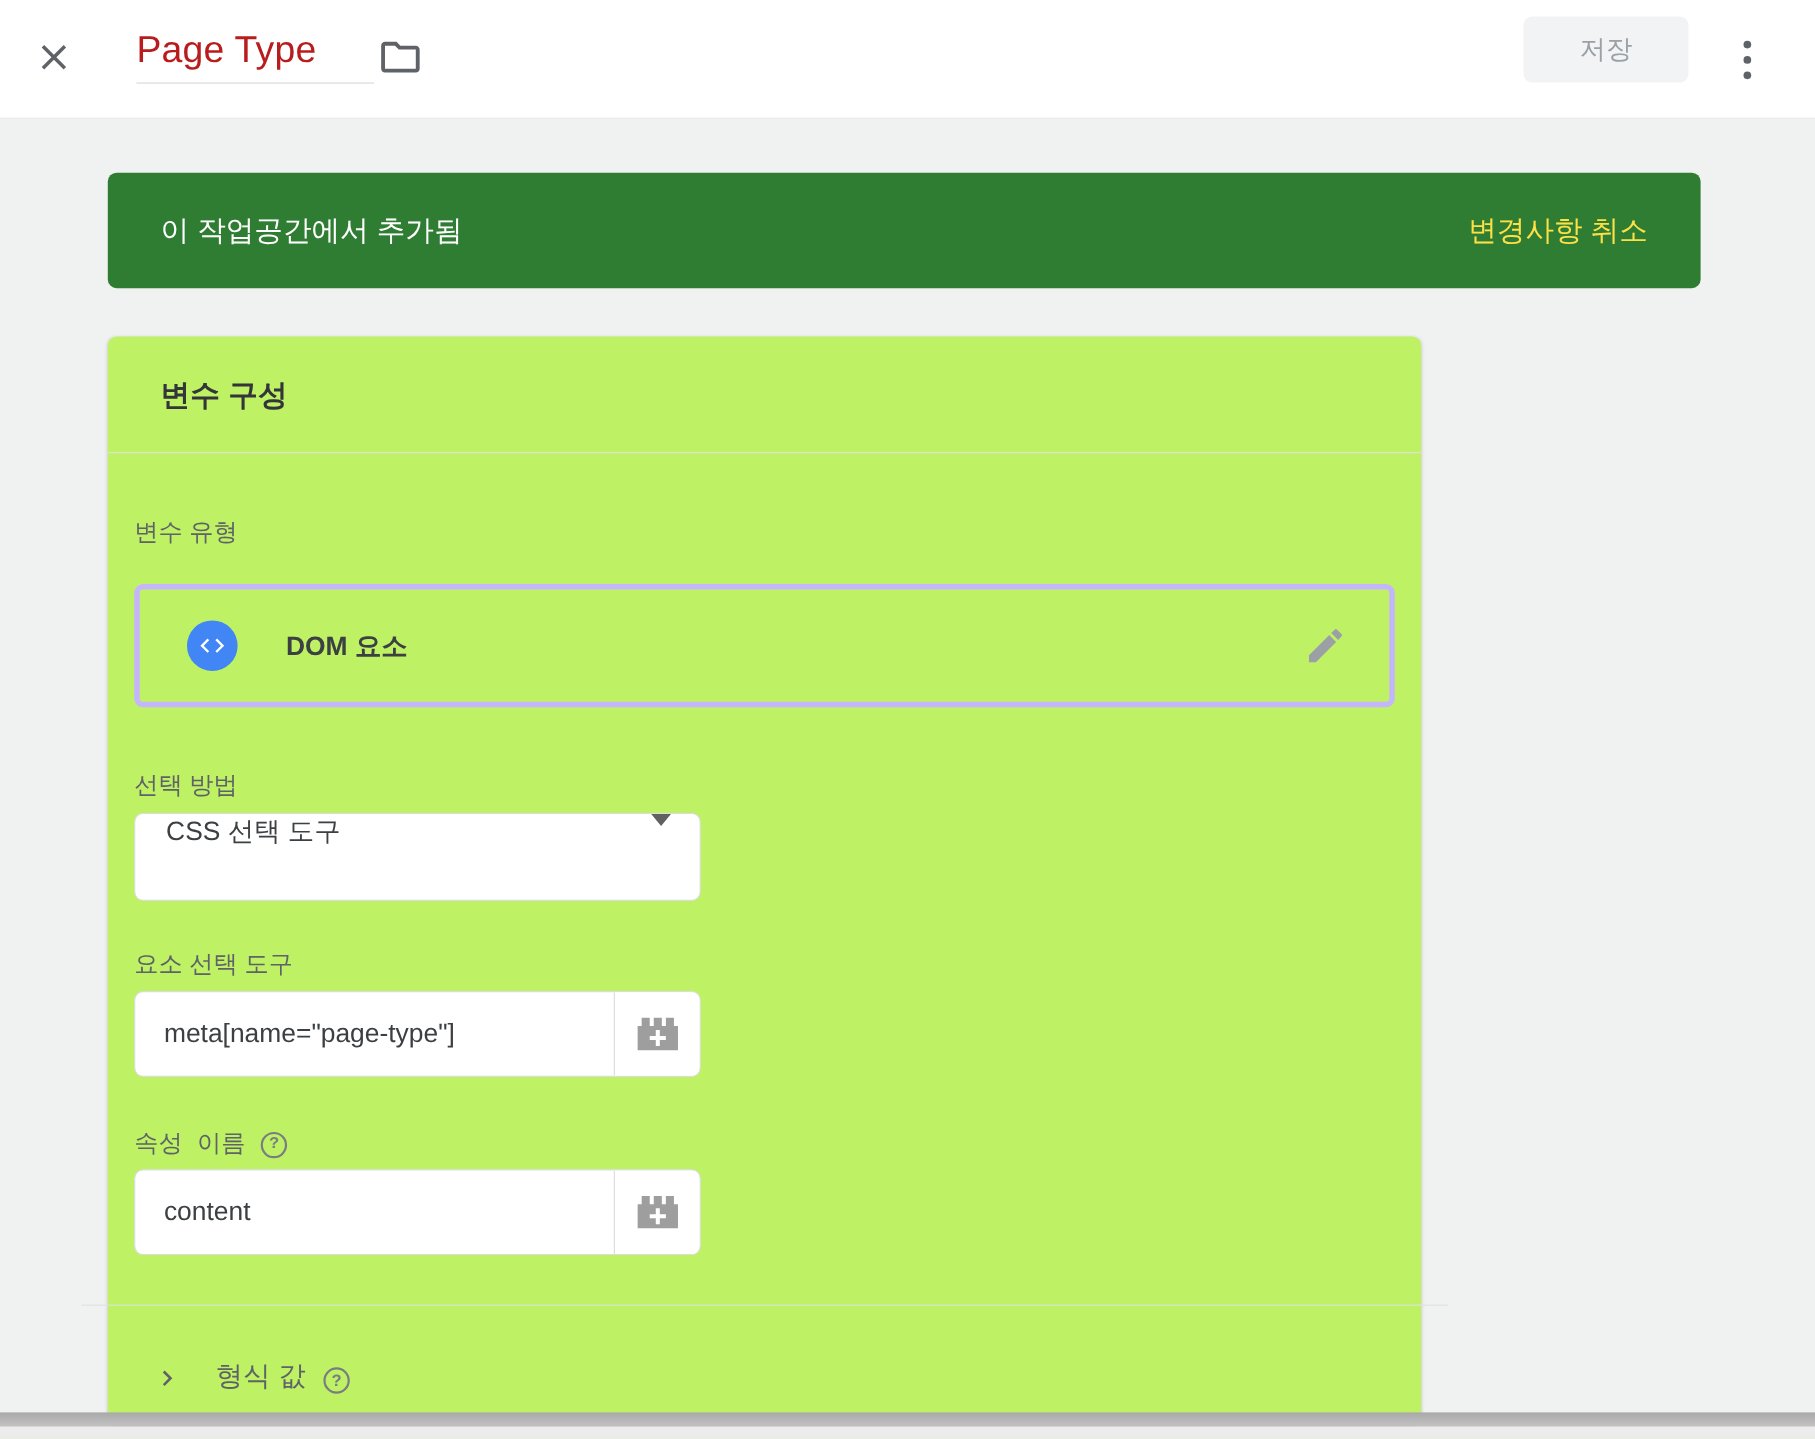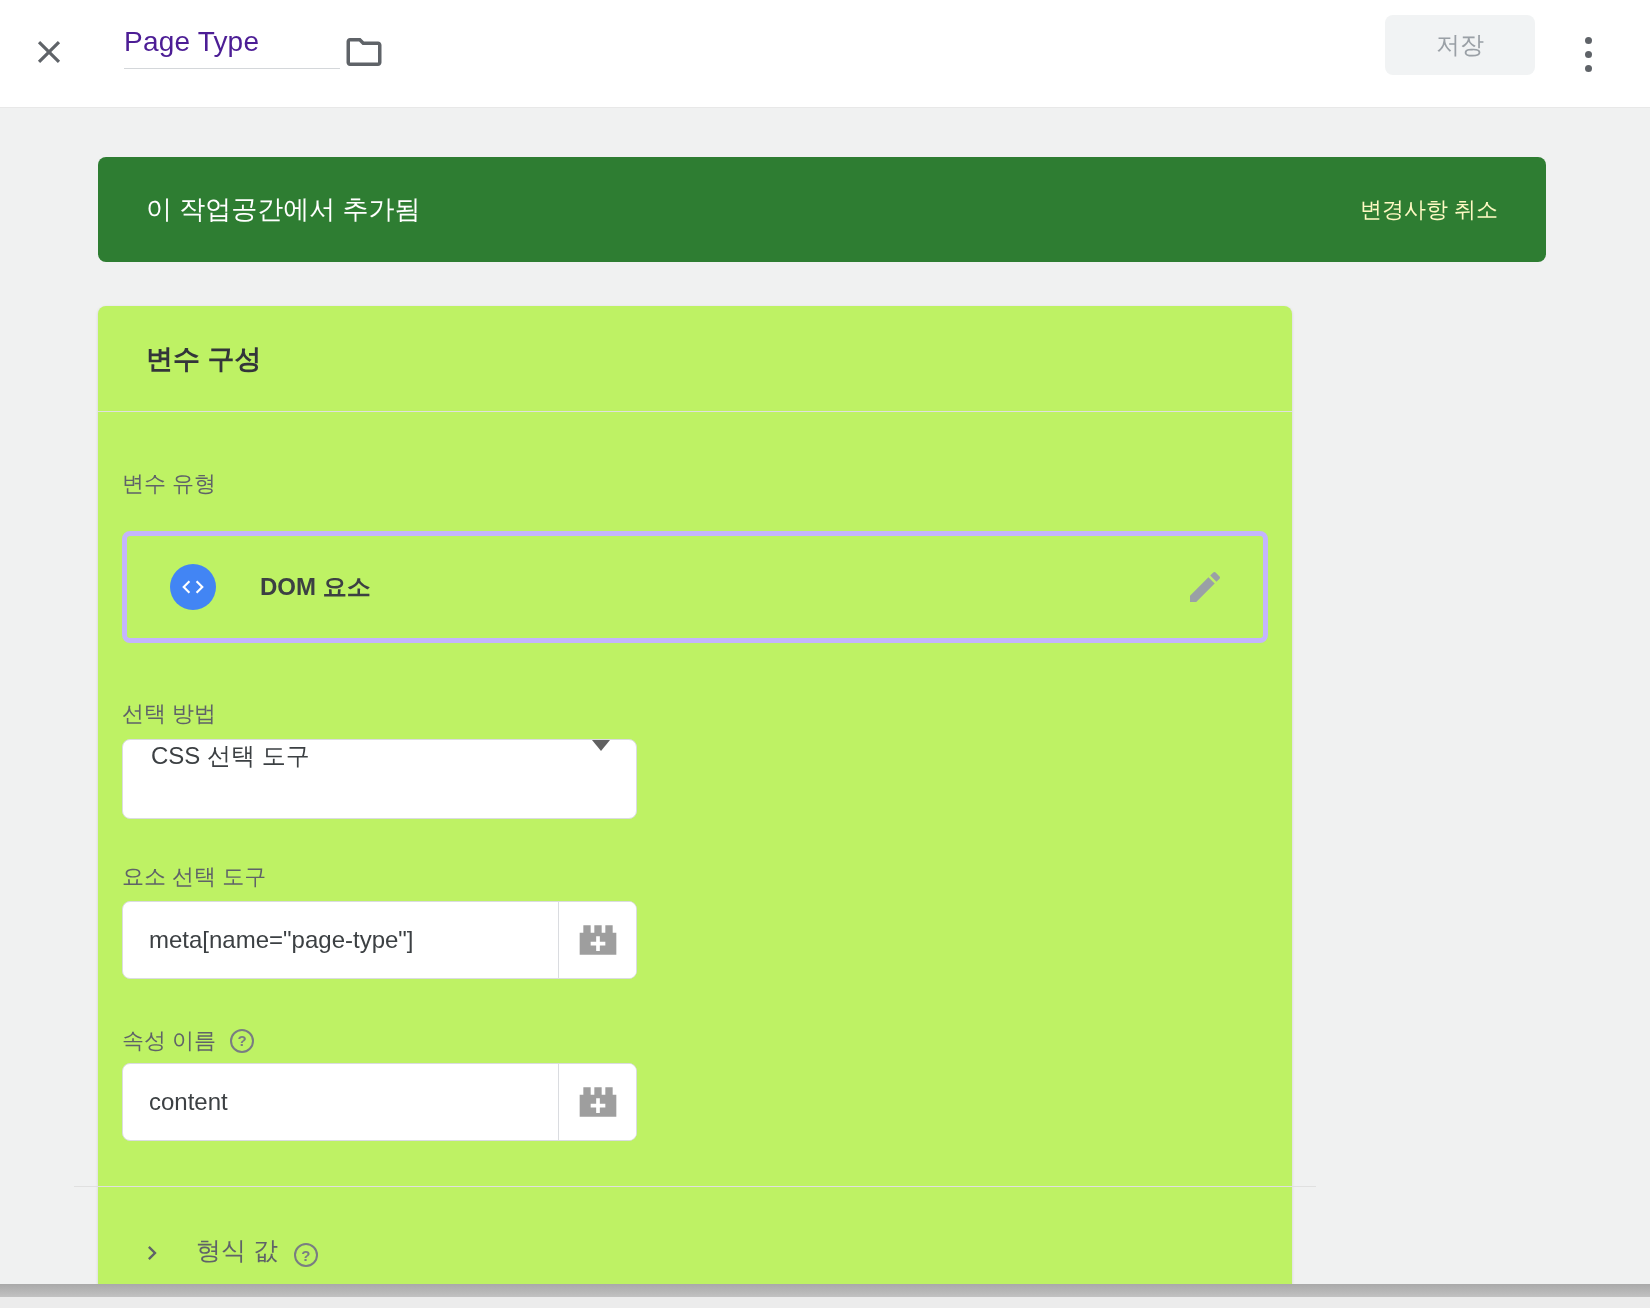--- a/index.html
+++ b/index.html
@@ -26,21 +26,21 @@
     display: flex; align-items: center; justify-content: center;
   }
   .title-field {
     position: absolute; left: 124px; top: 26px;
     width: 216px;
     border-bottom: 1px solid #d4d7da;
     padding-bottom: 10px;
     cursor: text;
   }
   .title-field span {
-    font-size: 28px; color: #4c1d95; letter-spacing: 0.2px;
+    font-size: 34px; color: #b91c1c; letter-spacing: 0.2px;
   }
   .folder-btn {
     position: absolute; left: 342px; top: 30px;
     width: 44px; height: 44px;
     background: none; border: none; cursor: pointer;
     display: flex; align-items: center; justify-content: center;
   }
   .save-btn {
     position: absolute; left: 1385px; top: 15px;
     width: 150px; height: 60px;
@@ -62,21 +62,21 @@
   .banner {
     position: absolute; left: 98px; top: 157px;
     width: 1448px; height: 105px;
     background: #2e7d32;
     border-radius: 8px;
     display: flex; align-items: center; justify-content: space-between;
     padding: 13px 48px;
   }
   .banner-message { color: #ffffff; font-size: 26px; }
   .banner-action {
-    color: #fef9c3; font-size: 22px; text-decoration: none; cursor: pointer;
+    color: #fde047; font-size: 26px; text-decoration: none; cursor: pointer;
   }
 
   
   .card {
     position: absolute; left: 98px; top: 290px;
     width: 1194px; height: 990px;
     background: #bef264;
     border-radius: 8px;
     box-shadow: 0 1px 3px rgba(60,64,67,0.18);
     margin-top: 16px;
@@ -90,21 +90,21 @@
   .card-title { font-size: 27px; color: #33353a; }
   .card-body { padding: 0 24px; }
 
   .field-label {
     font-size: 22px; color: #5f6368; line-height: 26px;
     display: flex; align-items: center;
   }
   .lbl-1 { margin-top: 59px; }
   .lbl-2 { margin-top: 58px; }
   .lbl-3 { margin-top: 45px; }
-  .lbl-4 { margin-top: 49px; }
+  .lbl-4 { margin-top: 49px; font-family: Liberation Mono, monospace; }
 
   .help-icon {
     width: 24px; height: 24px; margin-left: 14px;
     border: 2px solid #797d82; border-radius: 50%;
     display: inline-flex; align-items: center; justify-content: center;
     font-size: 15px; font-weight: bold; color: #797d82;
     cursor: pointer; flex: none;
   }
 
   .type-box {

